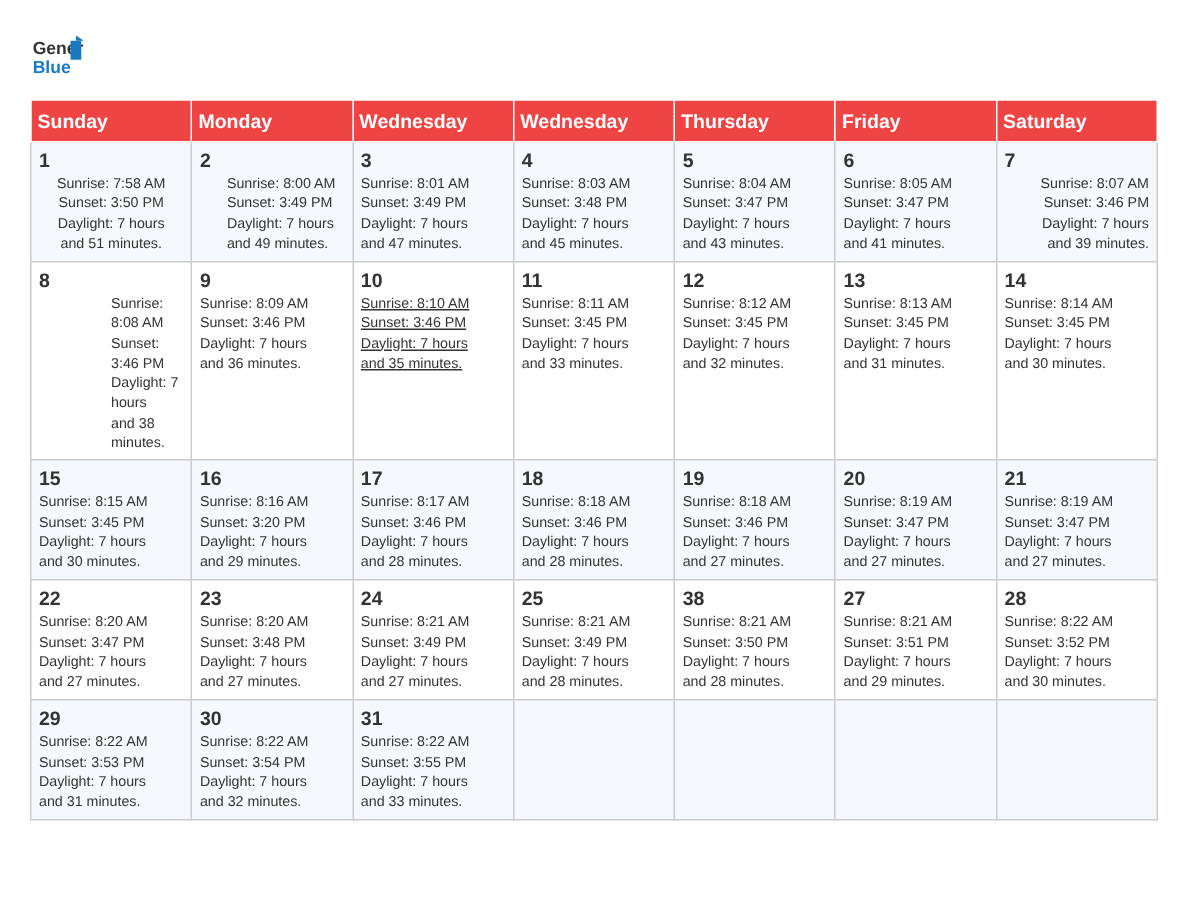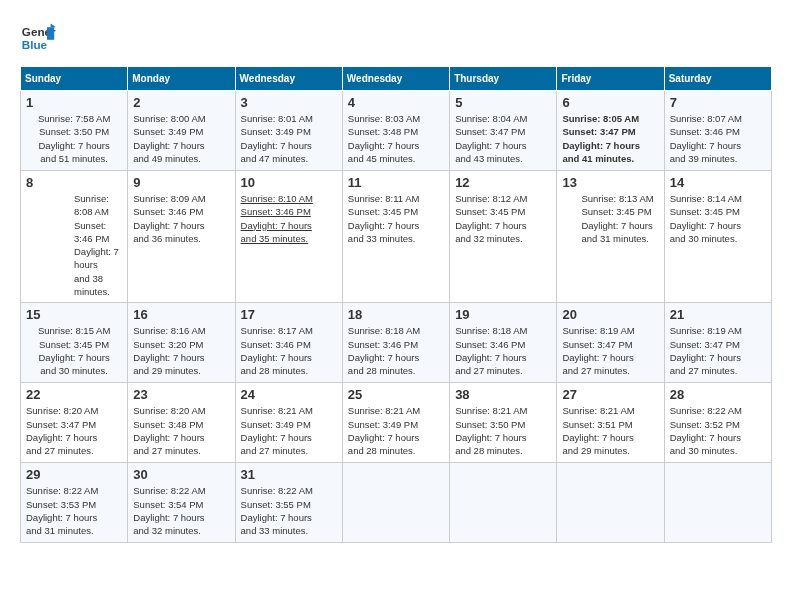--- a/index.html
+++ b/index.html
@@ -36,23 +36,23 @@
     .location {
       font-size: 14px;
       color: #555;
     }
     table {
       width: 100%;
       border-collapse: collapse;
       table-layout: fixed;
     }
     thead tr th {
-      background-color: #0369a1;
+      background-color: #ef4444;
       color: #fff;
-      font-size: 10px;
+      font-size: 13px;
       font-weight: bold;
       padding: 6px 4px;
       text-align: left;
       border: 1px solid #fff;
     }
     tbody tr td {
       border: 1px solid #ccc;
       vertical-align: top;
       padding: 4px 5px;
       font-size: 10px;
@@ -116,21 +116,21 @@
   <tr>
         <td>
           <span class="day-number">1</span>
           <div class="day-info" style="white-space: pre-line; text-align: center;">Sunrise: 7:58 AM
 Sunset: 3:50 PM
 Daylight: 7 hours
 and 51 minutes.</div>
         </td>
         <td>
           <span class="day-number">2</span>
-          <div class="day-info" style="white-space: pre-line;">Sunrise: 8:00 AM
+          <div class="day-info" style="white-space: pre-line; margin-left: 18px;">Sunrise: 8:00 AM
 Sunset: 3:49 PM
 Daylight: 7 hours
 and 49 minutes.</div>
         </td>
         <td>
           <span class="day-number">3</span>
           <div class="day-info" style="white-space: pre-line;">Sunrise: 8:01 AM
 Sunset: 3:49 PM
 Daylight: 7 hours
 and 47 minutes.</div>
@@ -144,28 +144,28 @@
         </td>
         <td>
           <span class="day-number">5</span>
           <div class="day-info" style="white-space: pre-line;">Sunrise: 8:04 AM
 Sunset: 3:47 PM
 Daylight: 7 hours
 and 43 minutes.</div>
         </td>
         <td>
           <span class="day-number">6</span>
-          <div class="day-info" style="white-space: pre-line; font-weight: bold;">Sunrise: 8:05 AM
+          <div class="day-info" style="white-space: pre-line;">Sunrise: 8:05 AM
 Sunset: 3:47 PM
 Daylight: 7 hours
 and 41 minutes.</div>
         </td>
         <td>
           <span class="day-number">7</span>
-          <div class="day-info" style="white-space: pre-line;">Sunrise: 8:07 AM
+          <div class="day-info" style="white-space: pre-line; text-align: right;">Sunrise: 8:07 AM
 Sunset: 3:46 PM
 Daylight: 7 hours
 and 39 minutes.</div>
         </td>
       </tr>
       <tr>
         <td>
           <span class="day-number">8</span>
           <div class="day-info" style="white-space: pre-line; margin-left: 48px;">Sunrise: 8:08 AM
 Sunset: 3:46 PM
@@ -195,37 +195,37 @@
         </td>
         <td>
           <span class="day-number">12</span>
           <div class="day-info" style="white-space: pre-line;">Sunrise: 8:12 AM
 Sunset: 3:45 PM
 Daylight: 7 hours
 and 32 minutes.</div>
         </td>
         <td>
           <span class="day-number">13</span>
-          <div class="day-info" style="white-space: pre-line; margin-left: 19px;">Sunrise: 8:13 AM
+          <div class="day-info" style="white-space: pre-line;">Sunrise: 8:13 AM
 Sunset: 3:45 PM
 Daylight: 7 hours
 and 31 minutes.</div>
         </td>
         <td>
           <span class="day-number">14</span>
           <div class="day-info" style="white-space: pre-line;">Sunrise: 8:14 AM
 Sunset: 3:45 PM
 Daylight: 7 hours
 and 30 minutes.</div>
         </td>
       </tr>
       <tr>
         <td>
           <span class="day-number">15</span>
-          <div class="day-info" style="white-space: pre-line; text-align: center;">Sunrise: 8:15 AM
+          <div class="day-info" style="white-space: pre-line;">Sunrise: 8:15 AM
 Sunset: 3:45 PM
 Daylight: 7 hours
 and 30 minutes.</div>
         </td>
         <td>
           <span class="day-number">16</span>
           <div class="day-info" style="white-space: pre-line;">Sunrise: 8:16 AM
 Sunset: 3:20 PM
 Daylight: 7 hours
 and 29 minutes.</div>

